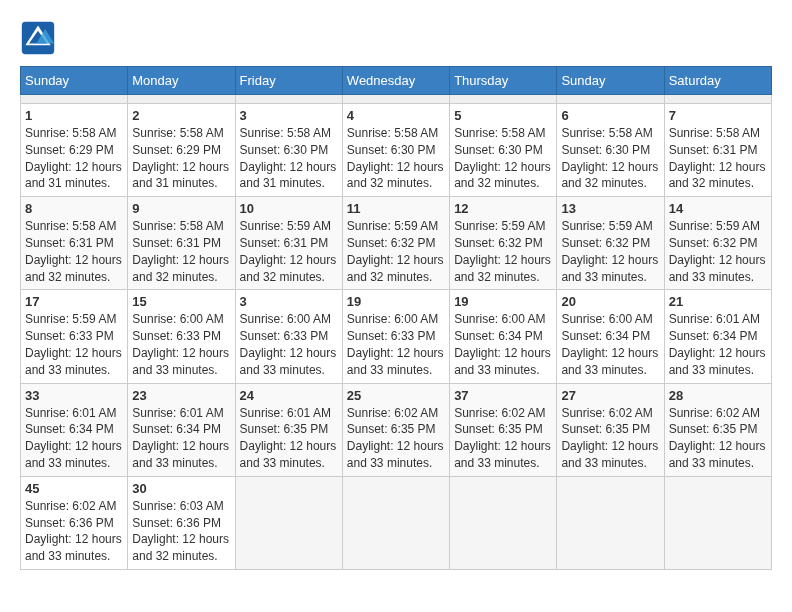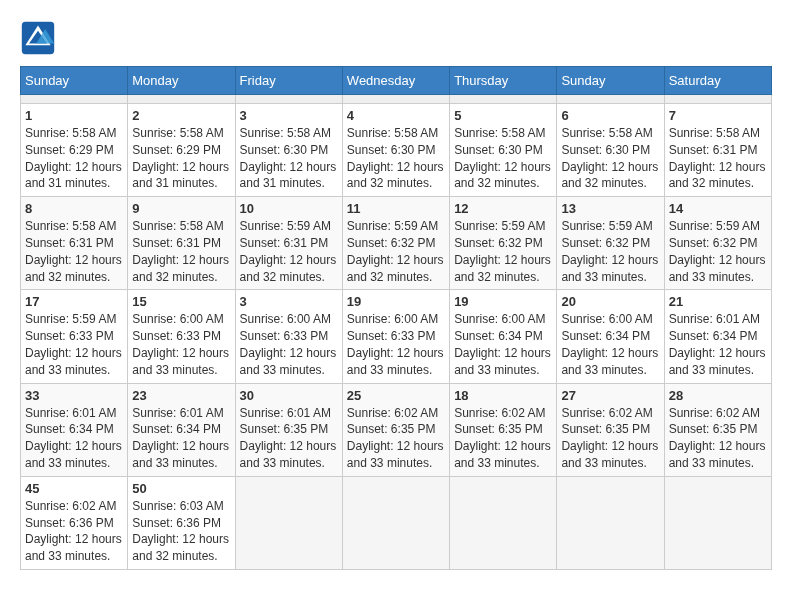--- a/index.html
+++ b/index.html
@@ -228,47 +228,47 @@
       <tr>
         <td>
           <span class="day-num">33</span>
           <div class="day-detail">Sunrise: 6:01 AM<br>Sunset: 6:34 PM<br>Daylight: 12 hours and 33 minutes.</div>
         </td>
         <td>
           <span class="day-num">23</span>
           <div class="day-detail">Sunrise: 6:01 AM<br>Sunset: 6:34 PM<br>Daylight: 12 hours and 33 minutes.</div>
         </td>
         <td>
-          <span class="day-num">30</span>
+          <span class="day-num">24</span>
           <div class="day-detail">Sunrise: 6:01 AM<br>Sunset: 6:35 PM<br>Daylight: 12 hours and 33 minutes.</div>
         </td>
         <td>
           <span class="day-num">25</span>
           <div class="day-detail">Sunrise: 6:02 AM<br>Sunset: 6:35 PM<br>Daylight: 12 hours and 33 minutes.</div>
         </td>
         <td>
-          <span class="day-num">18</span>
+          <span class="day-num">37</span>
           <div class="day-detail">Sunrise: 6:02 AM<br>Sunset: 6:35 PM<br>Daylight: 12 hours and 33 minutes.</div>
         </td>
         <td>
           <span class="day-num">27</span>
           <div class="day-detail">Sunrise: 6:02 AM<br>Sunset: 6:35 PM<br>Daylight: 12 hours and 33 minutes.</div>
         </td>
         <td>
           <span class="day-num">28</span>
           <div class="day-detail">Sunrise: 6:02 AM<br>Sunset: 6:35 PM<br>Daylight: 12 hours and 33 minutes.</div>
         </td>
       </tr>
       <tr>
         <td>
           <span class="day-num">45</span>
           <div class="day-detail">Sunrise: 6:02 AM<br>Sunset: 6:36 PM<br>Daylight: 12 hours and 33 minutes.</div>
         </td>
         <td>
-          <span class="day-num">50</span>
+          <span class="day-num">30</span>
           <div class="day-detail">Sunrise: 6:03 AM<br>Sunset: 6:36 PM<br>Daylight: 12 hours and 32 minutes.</div>
         </td>
         <td class="empty"></td>
         <td class="empty"></td>
         <td class="empty"></td>
         <td class="empty"></td>
         <td class="empty"></td>
       </tr>
     </tbody>
 </table>

